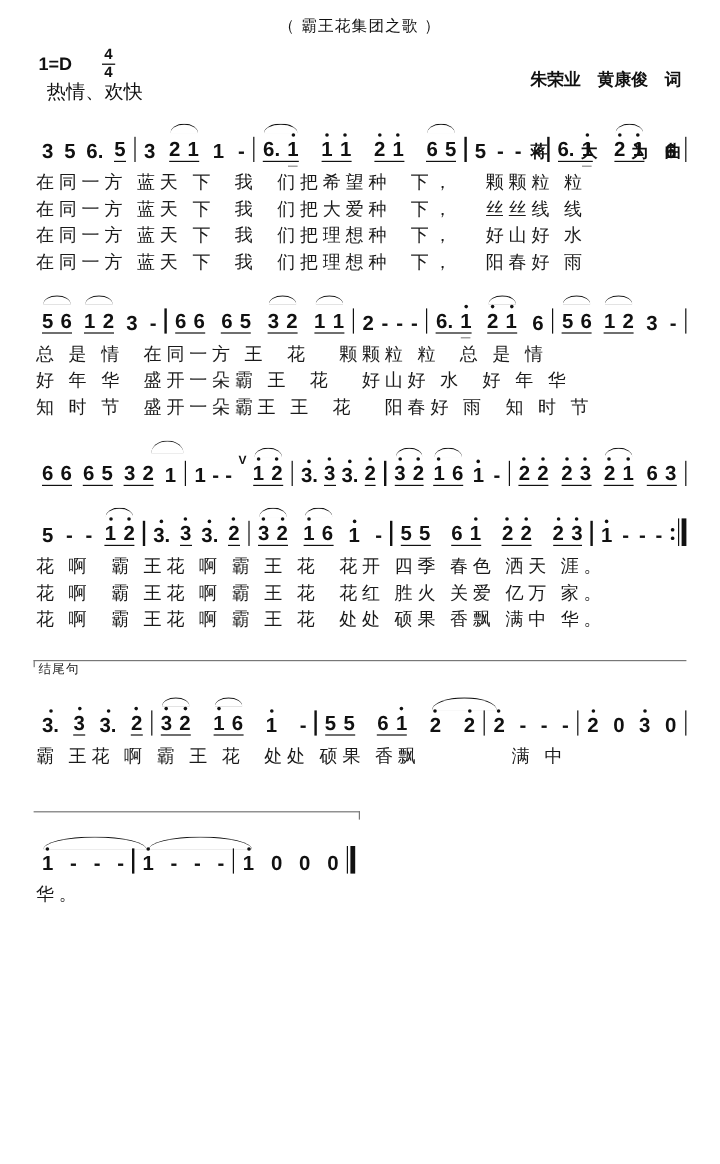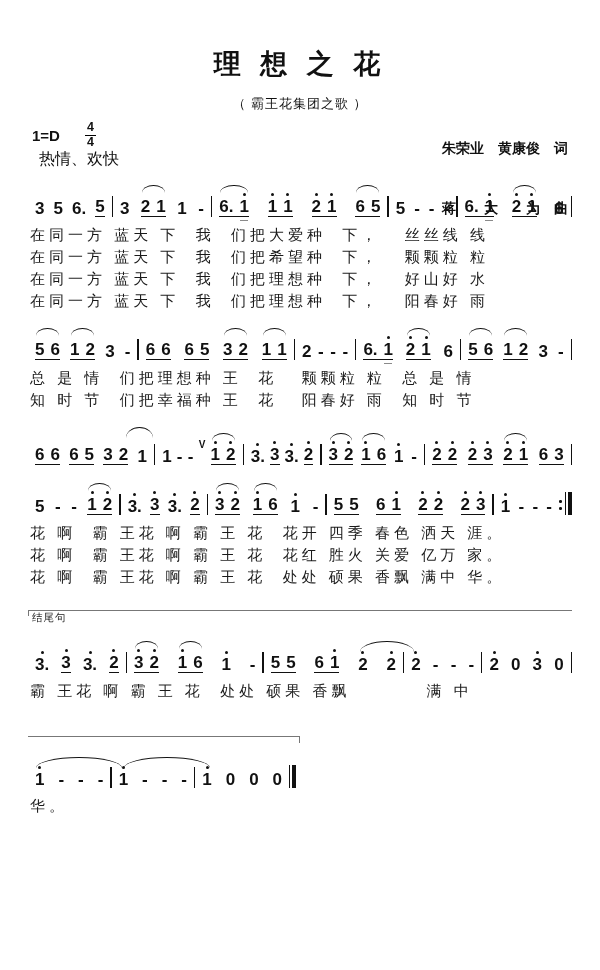--- a/index.html
+++ b/index.html
@@ -44,21 +44,20 @@
   .coda-top{position:relative;border-top:1.2px solid #777;margin-top:22px;height:14px}
   .coda-top .tickL{position:absolute;left:0;top:-1px;width:1.2px;height:6px;background:#777}
   .coda-label{position:absolute;left:4px;top:0px;font-size:10.5px;color:#222;letter-spacing:1px}
   .coda-top2{width:272px;border-top:1.2px solid #777;position:relative;margin-top:34px;height:4px}
   .coda-top2 .tickR{position:absolute;right:0;top:-1px;width:1.2px;height:7px;background:#777}
 </style>
 </head>
 <body>
 
 <div class="page">
-  <div class="title">理 想 之 花</div>
   <div class="subtitle">（ 霸王花集团之歌 ）</div>
   <div class="meta">
     <div class="keytime">
       <span>1=D</span>
       <span class="ts">
         <span class="tnum">4</span>
         <span>4</span>
       </span>
     </div>
     <div class="tempo">热情、欢快</div>
@@ -200,22 +199,22 @@
               </span>
             </span>
             <span class="note">
               <span class="odot"></span>
               <span class="dig">6</span>
             </span>
           </div>
           <span class="bl"></span>
         </div>
         <div class="lyrics">
+          <div class="lyr">在同一方 蓝天 下  我  们把希望种  下，   颗颗粒 粒</div>
           <div class="lyr">在同一方 蓝天 下  我  们把大爱种  下，   丝丝线 线</div>
-          <div class="lyr">在同一方 蓝天 下  我  们把希望种  下，   颗颗粒 粒</div>
           <div class="lyr">在同一方 蓝天 下  我  们把理想种  下，   好山好 水</div>
           <div class="lyr">在同一方 蓝天 下  我  们把理想种  下，   阳春好 雨</div>
         </div>
       </div>
       <div class="system s2">
         <div class="notes-row">
           <div class="bar" style="flex-grow: 6.2;">
             <span class="grp u arc">
               <span class="note">
                 <span class="odot"></span>
@@ -362,22 +361,23 @@
               <span class="dig">3</span>
             </span>
             <span class="note">
               <span class="odot"></span>
               <span class="dig">-</span>
             </span>
           </div>
           <span class="bl"></span>
         </div>
         <div class="lyrics">
-          <div class="lyr">总 是 情  们把理想种 王  花   颗颗粒 粒  总 是 情</div>
-          <div class="lyr">知 时 节  们把幸福种 王  花   阳春好 雨  知 时 节</div>
+          <div class="lyr">总 是 情  在同一方 王  花   颗颗粒 粒  总 是 情</div>
+          <div class="lyr">好 年 华  盛开一朵霸 王  花   好山好 水  好 年 华</div>
+          <div class="lyr">知 时 节  盛开一朵霸王 王  花   阳春好 雨  知 时 节</div>
         </div>
       </div>
       <div class="system s3">
         <div class="notes-row">
           <div class="bar" style="flex-grow: 7.3;">
             <span class="grp u">
               <span class="note">
                 <span class="odot"></span>
                 <span class="dig">6</span>
               </span>

